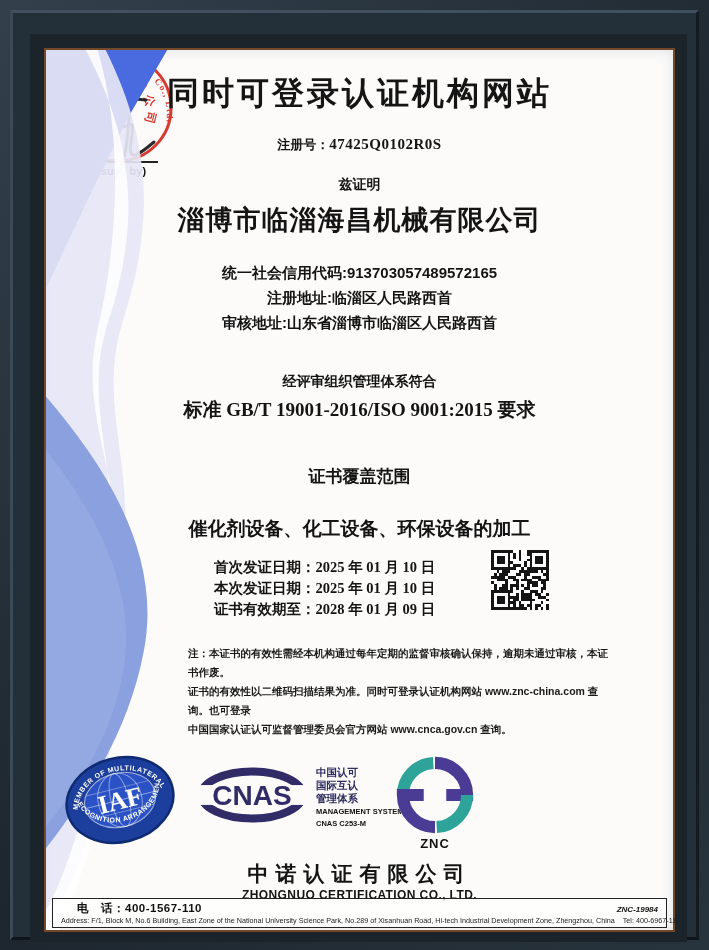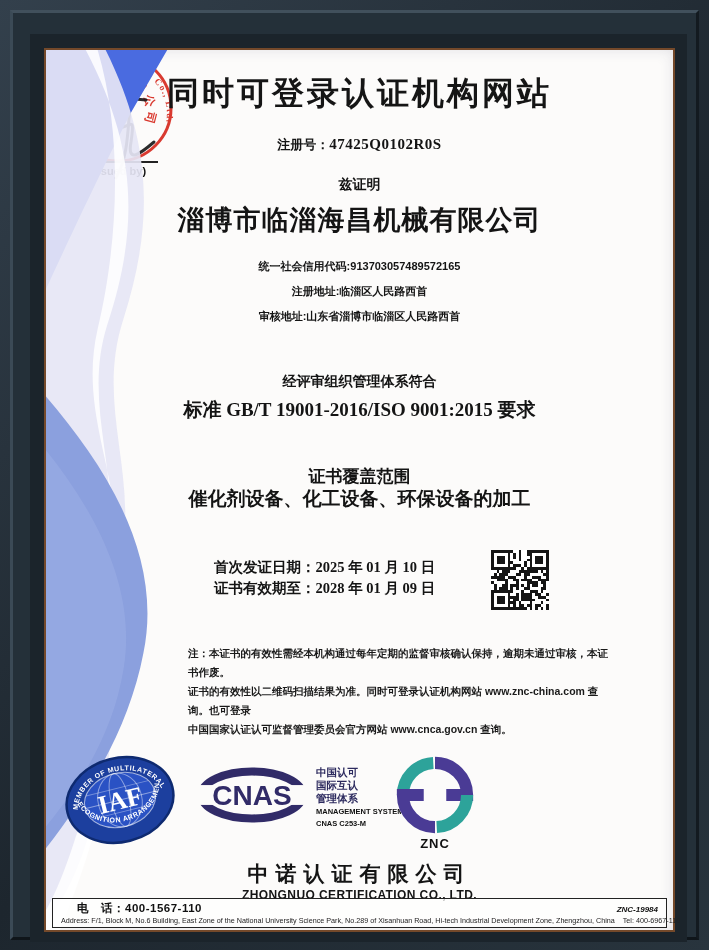--- a/index.html
+++ b/index.html
@@ -23,25 +23,25 @@
   }
   .bg-waves{position:absolute;inset:0;width:100%;height:100%;z-index:0;}
   .layer{position:absolute;z-index:1;}
   .c{left:0;width:100%;text-align:center;color:#141414;}
   
   .title{top:22px;font-size:32px;font-weight:700;letter-spacing:3px;color:#151515;}
   .reg{top:86px;font-size:13px;font-weight:700;}
   .reg .num{font-family:"Liberation Serif","DejaVu Serif",serif;font-size:15px;letter-spacing:.5px;}
   .intro{top:126px;font-size:14px;font-weight:700;}
   .company{top:152px;font-size:27px;font-weight:700;letter-spacing:1px;}
-  .info{top:204px;font-size:11px;font-weight:700;line-height:25px;}
+  .info{top:210px;font-size:15px;font-weight:700;line-height:25px;}
   .comp1{top:323px;font-size:14px;font-weight:700;}
   .comp2{top:347px;font-size:19px;font-weight:700;font-family:"Liberation Serif","DejaVu Serif",serif;}
   .scope-t{top:415px;font-size:17px;font-weight:700;}
-  .scope-c{top:436px;font-size:19px;font-weight:700;}
+  .scope-c{top:466px;font-size:19px;font-weight:700;}
   .dates{top:507px;left:168px;font-size:14.5px;font-weight:700;line-height:21px;color:#141414;}
   .dates .val{font-family:"Liberation Serif","DejaVu Serif",serif;}
   .qr{left:445px;top:500px;width:58px;height:60px;display:grid;
       grid-template-columns:repeat(21,1fr);grid-template-rows:repeat(21,1fr);background:#fff;}
   .qr div{background:#151515;}
   .notes{top:594px;left:142px;width:428px;font-size:10.5px;font-weight:700;line-height:19px;color:#1a1a1a;}
   
   .iaf{left:18px;top:702px;width:112px;height:96px;}
   .cnas-group{left:150px;top:716px;display:flex;align-items:flex-start;}
   .cnas-text{margin-left:8px;margin-top:0;}
@@ -96,20 +96,21 @@
 
   <div class="layer c comp1">经评审组织管理体系符合</div>
   <div class="layer c comp2">标准 GB/T 19001-2016/ISO 9001:2015 要求</div>
 
   <div class="layer c scope-t">证书覆盖范围</div>
   <div class="layer c scope-c">催化剂设备、化工设备、环保设备的加工</div>
 
   
   <div class="layer dates">
     <div><span>首次发证日期：</span><span class="val">2025 年 01 月 10 日</span></div>
+    <div><span>本次发证日期：</span><span class="val">2025 年 01 月 10 日</span></div>
     <div><span>证书有效期至：</span><span class="val">2028 年 01 月 09 日</span></div>
   </div>
 
   <div class="layer qr">
       <div style="grid-area: 1 / 1;"></div>
       <div style="grid-area: 1 / 2;"></div>
       <div style="grid-area: 1 / 3;"></div>
       <div style="grid-area: 1 / 4;"></div>
       <div style="grid-area: 1 / 5;"></div>
       <div style="grid-area: 1 / 6;"></div>

